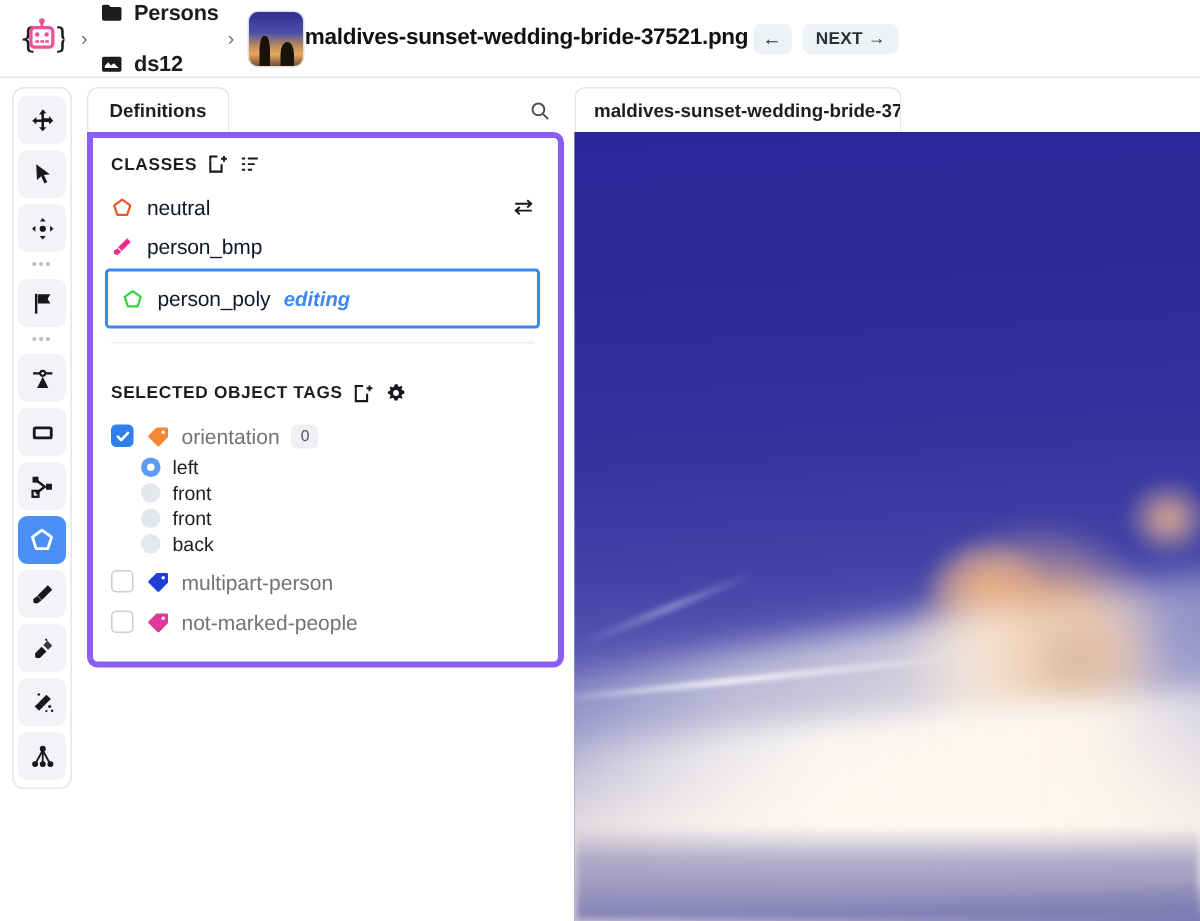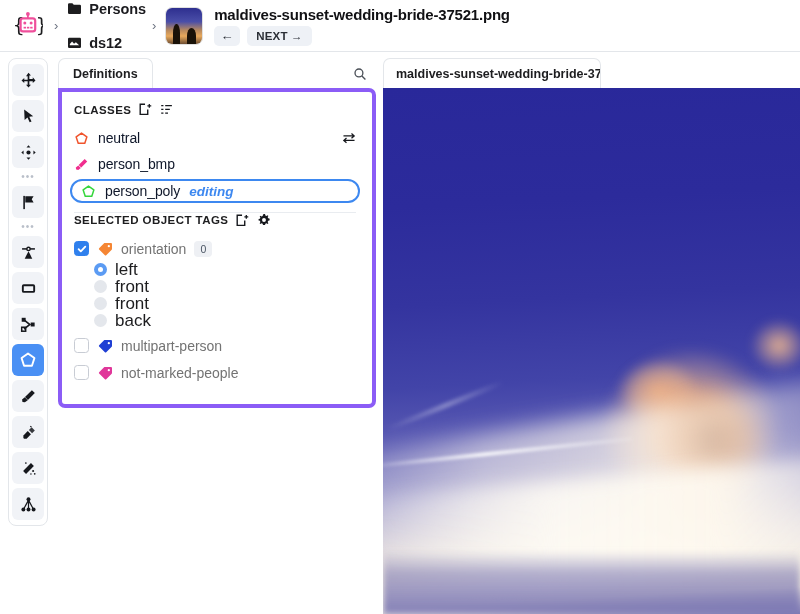--- a/index.html
+++ b/index.html
@@ -47,21 +47,21 @@
   }
   .thumb .sky {
     position:absolute; inset:0;
     background: linear-gradient(180deg,#2e2f8f 0%, #4a4ea8 38%, #b98a5e 62%, #e8a95c 78%, #6e4e33 100%);
   }
   .thumb .fig1, .thumb .fig2 {
     position:absolute; bottom:0; background:#1a1208;
   }
   .thumb .fig1 { left:7px; width:7px; height:20px; border-radius:45% 45% 0 0; }
   .thumb .fig2 { left:21px; width:9px; height:16px; border-radius:50% 50% 0 0; }
-  .title-block { margin-left: 11px; display:flex; flex-direction:column; gap:3px; }
+  .title-block { display:flex; gap:3px; }
   .file-title { font-size: 15px; font-weight: 700; color:#111114; letter-spacing:-0.2px; }
   .navrow { display:flex; align-items:center; gap:7px; }
   .navbtn {
     background: #eef1f6; border: none; border-radius: 5px;
     height: 20px; display:flex; align-items:center; justify-content:center;
     font-size: 11.5px; font-weight: 700; color:#2b2f36;
     padding: 0 9px; letter-spacing: .2px; cursor:pointer;
   }
   .navbtn.icononly { width: 26px; padding: 0; font-size: 13px; font-weight:400; }
 
@@ -126,22 +126,22 @@
   .sec-ico { display:flex; align-items:center; cursor:pointer; }
 
   .class-row {
     display: flex; align-items: center; gap: 9px;
     height: 26px; padding: 0 12px; cursor: pointer;
     position: relative;
   }
   .class-row .label { font-size: 14px; color:#0f172a; letter-spacing:-0.1px; }
   .class-row .swapico { margin-left:auto; display:flex; align-items:center; }
   .class-row.editing {
-    margin: 2px 8px; padding: 0 9px; height: 24px;
-    border: 2px solid #3d88f0; border-radius: 14px;
+    margin: 2px 8px; padding: 0 9px; height: 40px;
+    border: 2px solid #3d88f0; border-radius: 3px;
   }
   .editing-tag {
     font-size: 13.5px; font-style: italic; color: #3d88f0; font-weight: 700;
   }
   .divider { height:1px; background:#e9ecf0; margin: 9px 12px 0 12px; }
 
   .tag-row {
     display:flex; align-items:center; gap:8px;
     height: 25px; padding: 0 12px; cursor:pointer;
   }
@@ -155,21 +155,21 @@
   .count-badge {
     background:#eef0f4; border-radius:4px; color:#4b5563;
     font-size: 10.5px; min-width: 18px; height:16px; padding:0 5px;
     display:flex; align-items:center; justify-content:center;
     font-weight: 500;
   }
   .radio-row {
     display:flex; align-items:center; gap:8px;
     height: 17px; padding: 0 12px 0 32px; cursor:pointer;
   }
-  .radio-row .label { font-size: 17px; color:#1d1d1f; }
+  .radio-row .label { font-size: 13px; color:#1d1d1f; }
   .rdo {
     width: 13px; height: 13px; border-radius: 50%;
     background: #e4e7ec; flex:0 0 auto;
     display:flex; align-items:center; justify-content:center;
   }
   .rdo.on { background:#5b9bf3; }
   .rdo.on::after {
     content:''; width:5px; height:5px; border-radius:50%; background:#fff;
   }
 
@@ -473,21 +473,21 @@
       <div class="class-row editing">
         <svg width="15" height="15" viewBox="0 0 16 16">
           <path d="M8 2.2l5.7 4.1-2.2 6.7H4.5L2.3 6.3z" fill="none" stroke="#35d63c" stroke-width="1.6" stroke-linejoin="round"></path>
         </svg>
         <span class="label">person_poly</span>
         <span class="editing-tag">editing</span>
       </div>
 
       <div class="divider"></div>
 
-      <div class="sec-head" style="margin-top:0;">
+      <div class="sec-head" style="margin-top:26px;">
         <span class="sec-title">SELECTED OBJECT TAGS</span>
         <span class="sec-ico">
           <svg width="13" height="13" viewBox="0 0 14 14">
             <path d="M1.3 4.2v8.1h8.1V7" fill="none" stroke="#16181d" stroke-width="1.5"></path>
             <path d="M1.3 4.2V1.4h5.2" fill="none" stroke="#16181d" stroke-width="1.5"></path>
             <path d="M11.1 1v4.2M9 3.1h4.2" stroke="#16181d" stroke-width="1.4"></path>
           </svg>
         </span>
         <span class="sec-ico">
           <svg width="14" height="14" viewBox="0 0 15 15">

